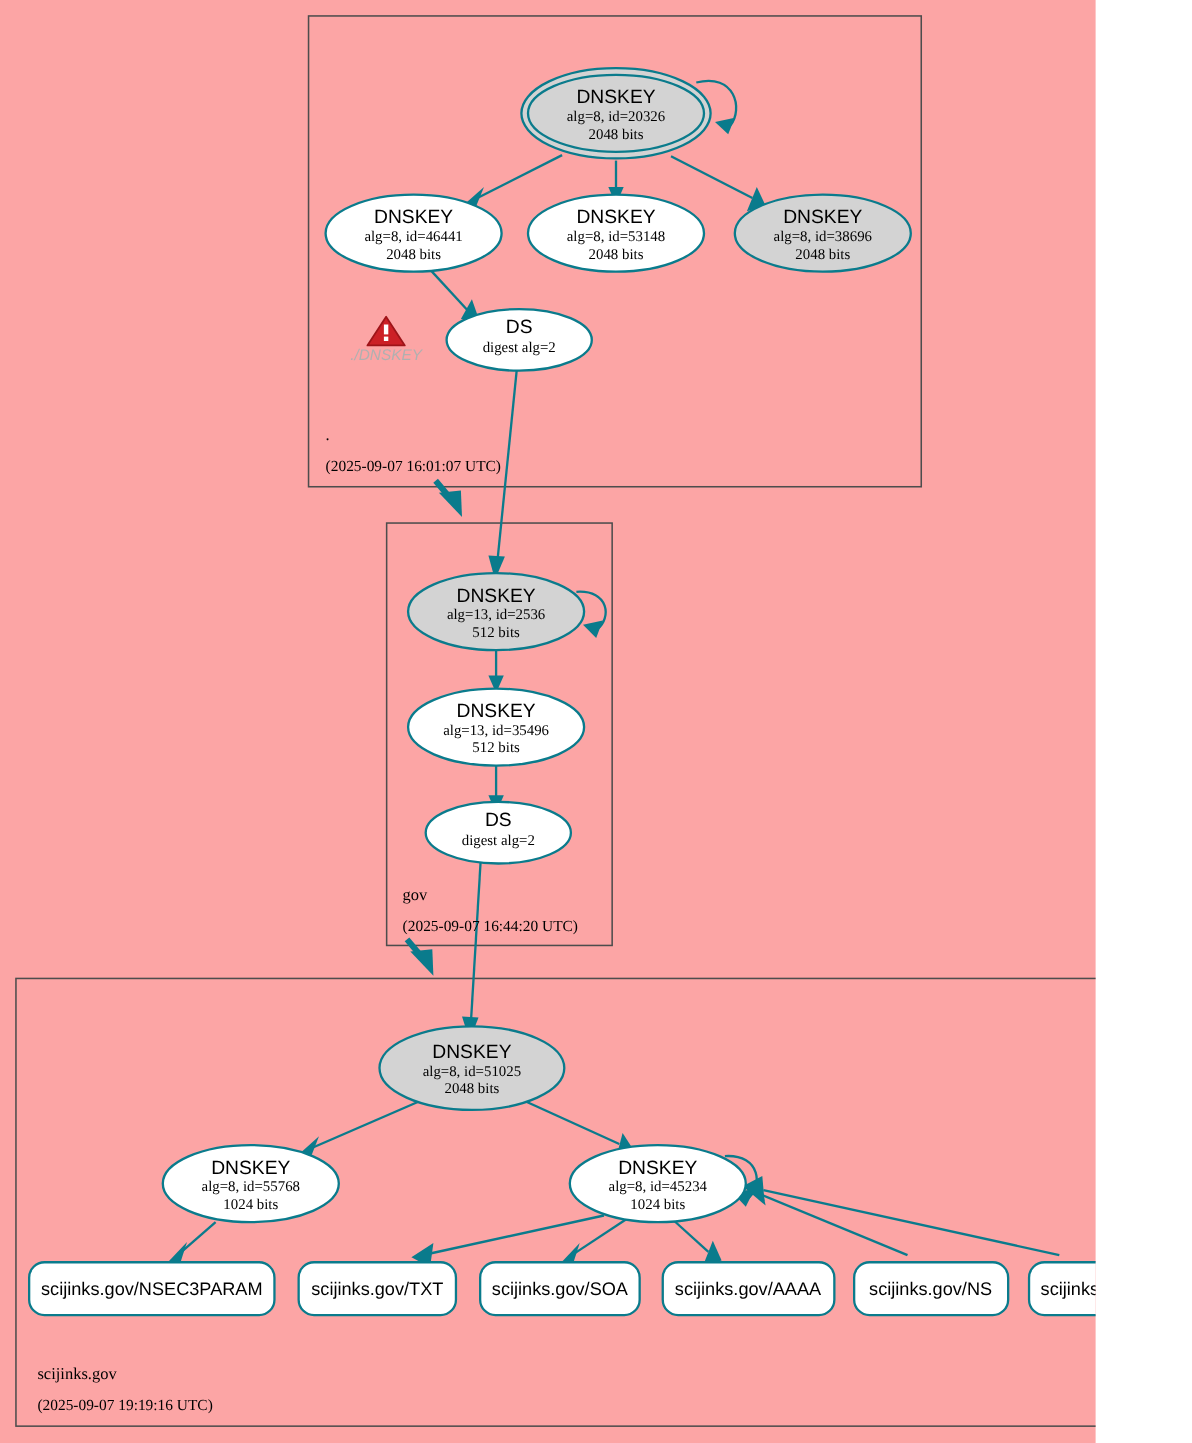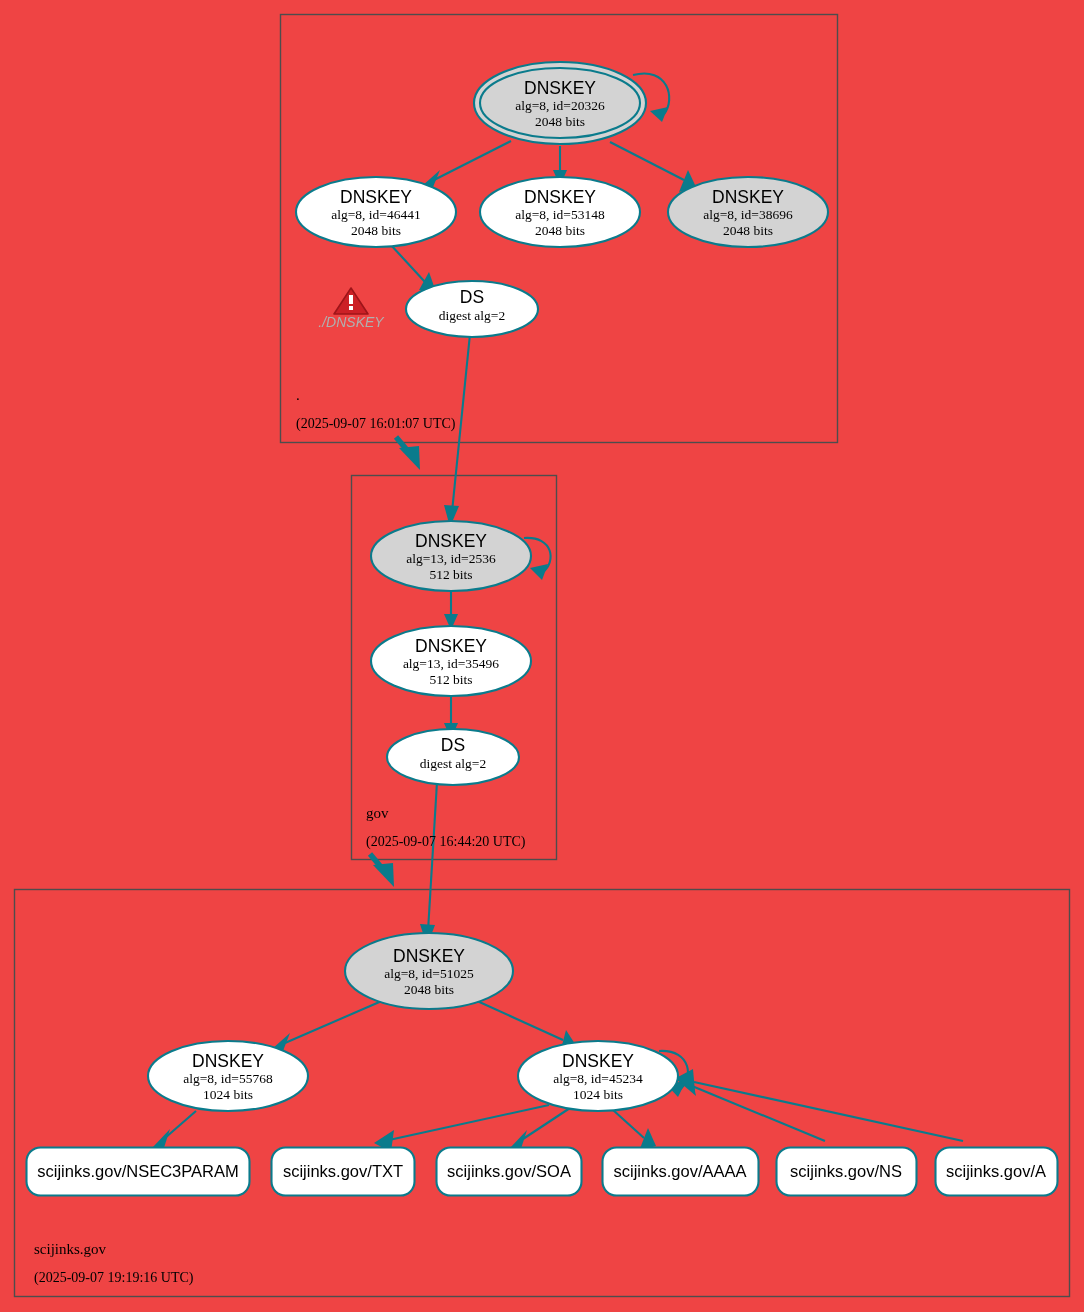--- a/index.html
+++ b/index.html
@@ -2,23 +2,23 @@
 <html><head>
 <meta charset="utf-8">
 <style>
   html, body {
     margin: 0;
     padding: 0;
     background: #ffffff;
   }
   #stage {
     position: relative;
-    width: 1084px;
+    width: 996px;
     height: 1312px;
-    background: #ef4444;
+    background: #fca5a5;
     font-family: "Liberation Sans", sans-serif;
     overflow: hidden;
   }
   svg#graph {
     position: absolute;
     left: 0;
     top: 0;
     width: 1084px;
     height: 1312px;
     display: block;

